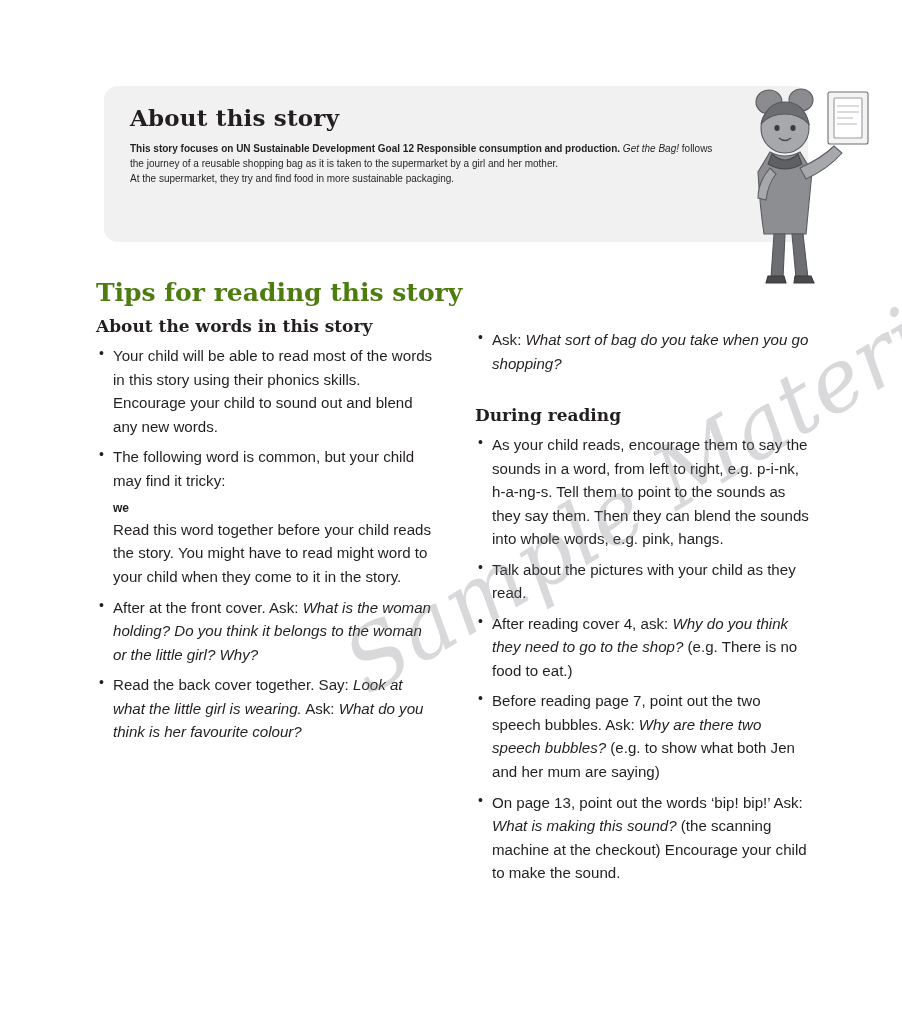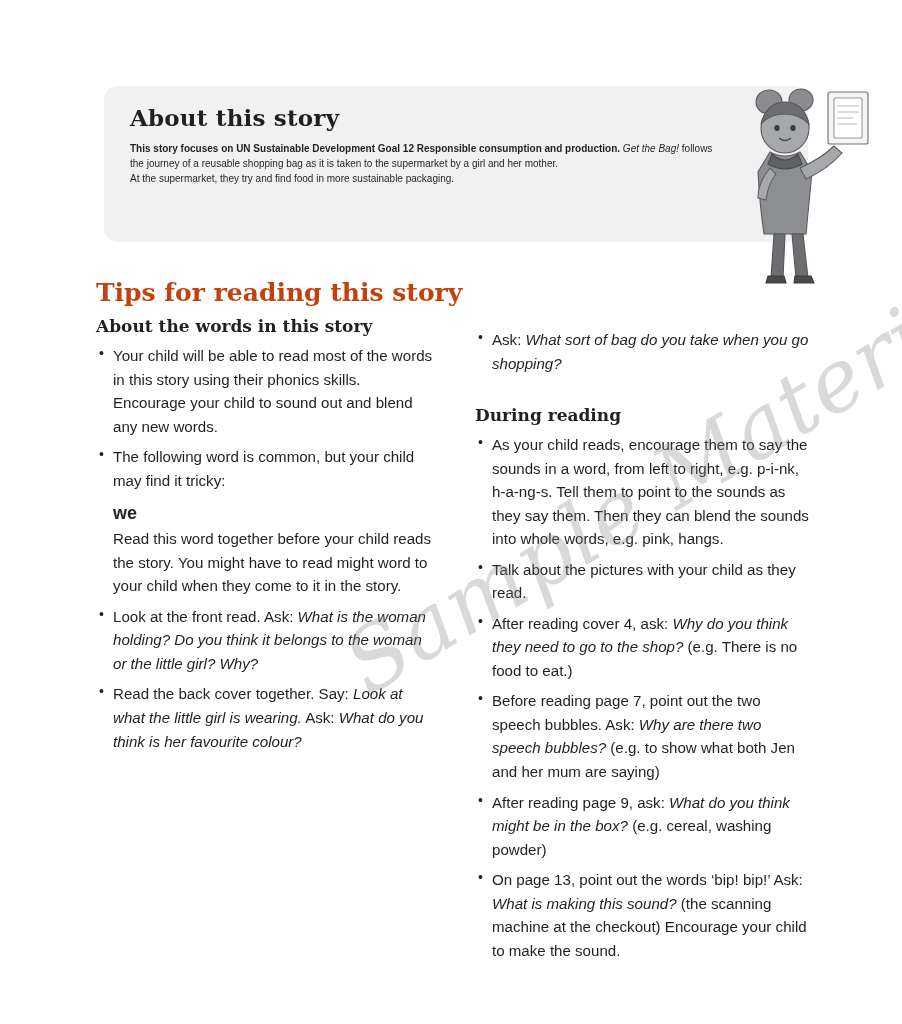--- a/index.html
+++ b/index.html
@@ -50,21 +50,21 @@
   .about-text i { font-style: italic; }
 
   
   .tips-heading {
     position: absolute;
     left: 96px;
     top: 278px;
     font-family: "DejaVu Serif", serif;
     font-weight: bold;
     font-size: 25px;
-    color: #c2410c;
+    color: #4d7c0f;
   }
 
   
   .columns {
     position: absolute;
     left: 96px;
     top: 316px;
     width: 716px;
     display: flex;
     gap: 42px;
@@ -102,21 +102,21 @@
     color: #231f20;
   }
   .cont {
     font-size: 15.1px;
     line-height: 1.56;
     padding-left: 17px;
     margin-bottom: 7px;
   }
   .word-bold {
     font-weight: bold;
-    font-size: 18px;
+    font-size: 12px;
     padding-left: 17px;
     line-height: 1.56;
   }
   i { font-style: italic; }
 
   
   .col.right .first-ask { margin-top: 12px; }
 
   
   .girl {
@@ -211,21 +211,21 @@
         <li>
           <span>The following word is common, but your child may find it tricky:</span>
         </li>
       </ul>
       <div class="word-bold">we</div>
       <div class="cont">Read this word together before your child reads the story. You might have to read might word to your child when they come to it in the story.</div>
 
 
       <ul class="bullets">
         <li>
-          <span>Look at the front read. Ask:</span>
+          <span>After at the front cover. Ask:</span>
           <i>What is the woman holding? Do you think it belongs to the woman or the little girl? Why?</i>
         </li>
         <li>
           <span>Read the back cover together. Say:</span>
           <i>Look at what the little girl is wearing.</i>
           <span>Ask:</span>
           <i>What do you think is her favourite colour?</i>
         </li>
       </ul>
     </div>
@@ -252,25 +252,20 @@
           <span>After reading cover 4, ask:</span>
           <i>Why do you think they need to go to the shop?</i>
           <span>(e.g. There is no food to eat.)</span>
         </li>
         <li>
           <span>Before reading page 7, point out the two speech bubbles. Ask:</span>
           <i>Why are there two speech bubbles?</i>
           <span>(e.g. to show what both Jen and her mum are saying)</span>
         </li>
         <li>
-          <span>After reading page 9, ask:</span>
-          <i>What do you think might be in the box?</i>
-          <span>(e.g. cereal, washing powder)</span>
-        </li>
-        <li>
           <span>On page 13, point out the words ‘bip! bip!’ Ask:</span>
           <i>What is making this sound?</i>
           <span>(the scanning machine at the checkout) Encourage your child to make the sound.</span>
         </li>
       </ul>
     </div>
   </div>
 
   <div class="watermark">Sample Material</div>
 

